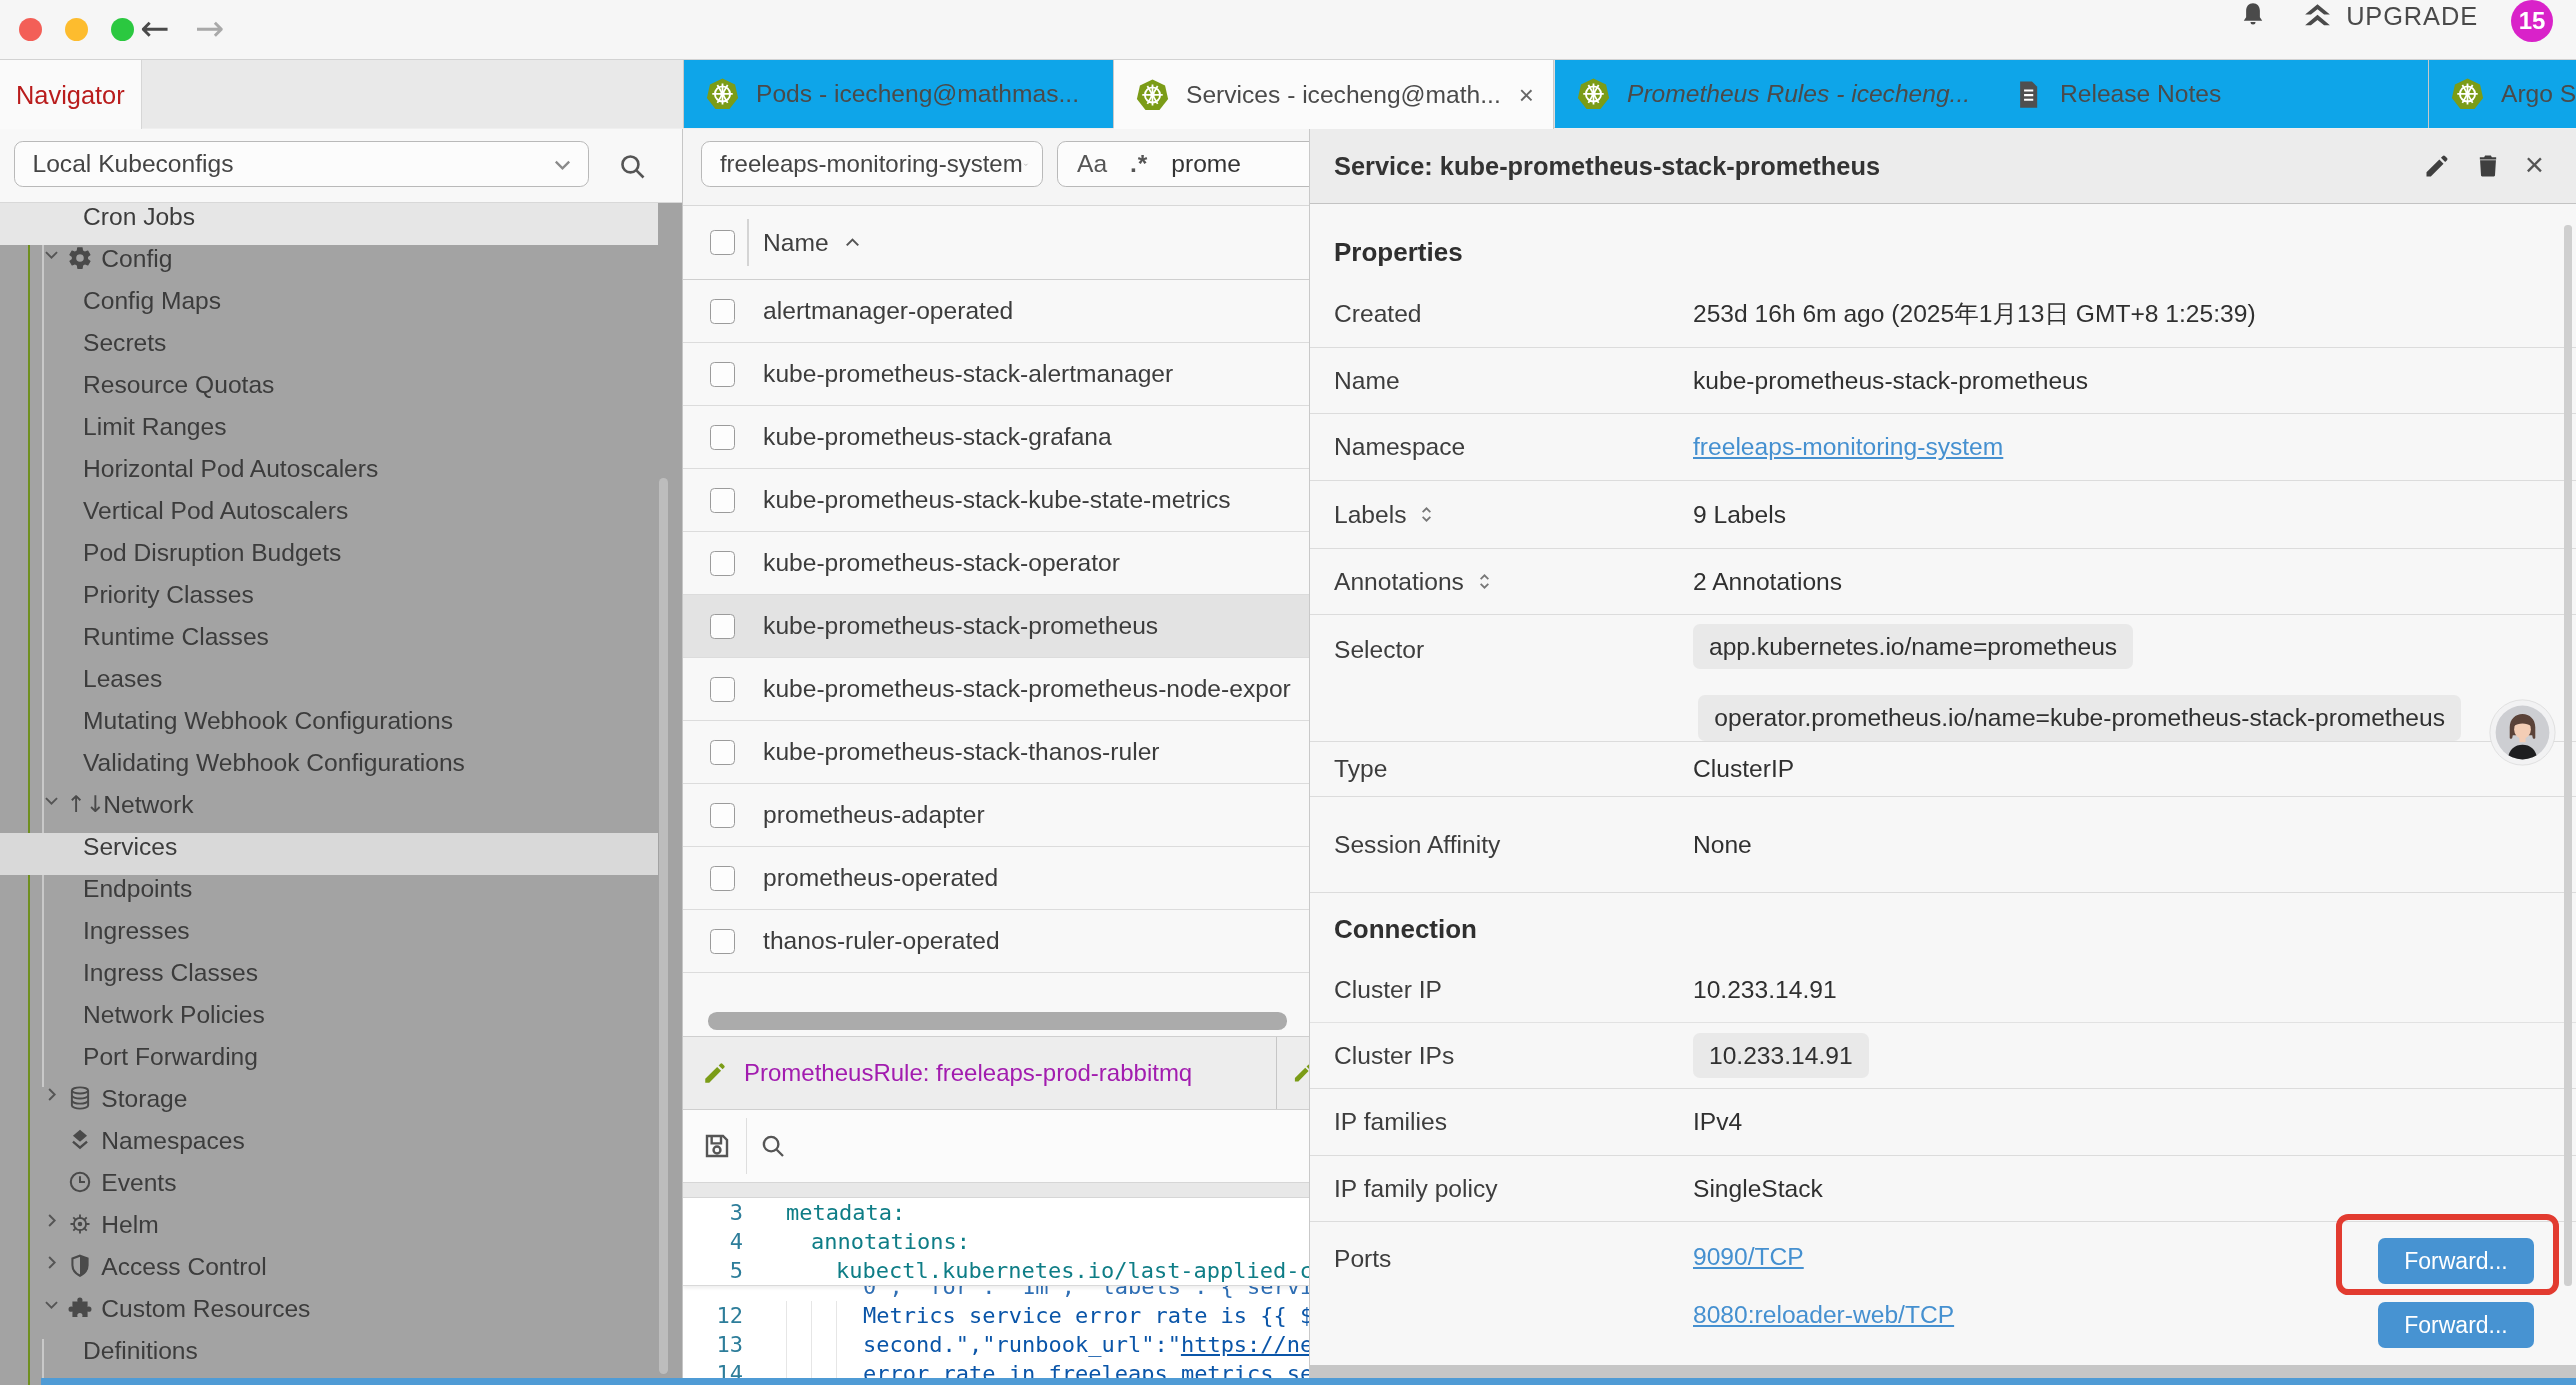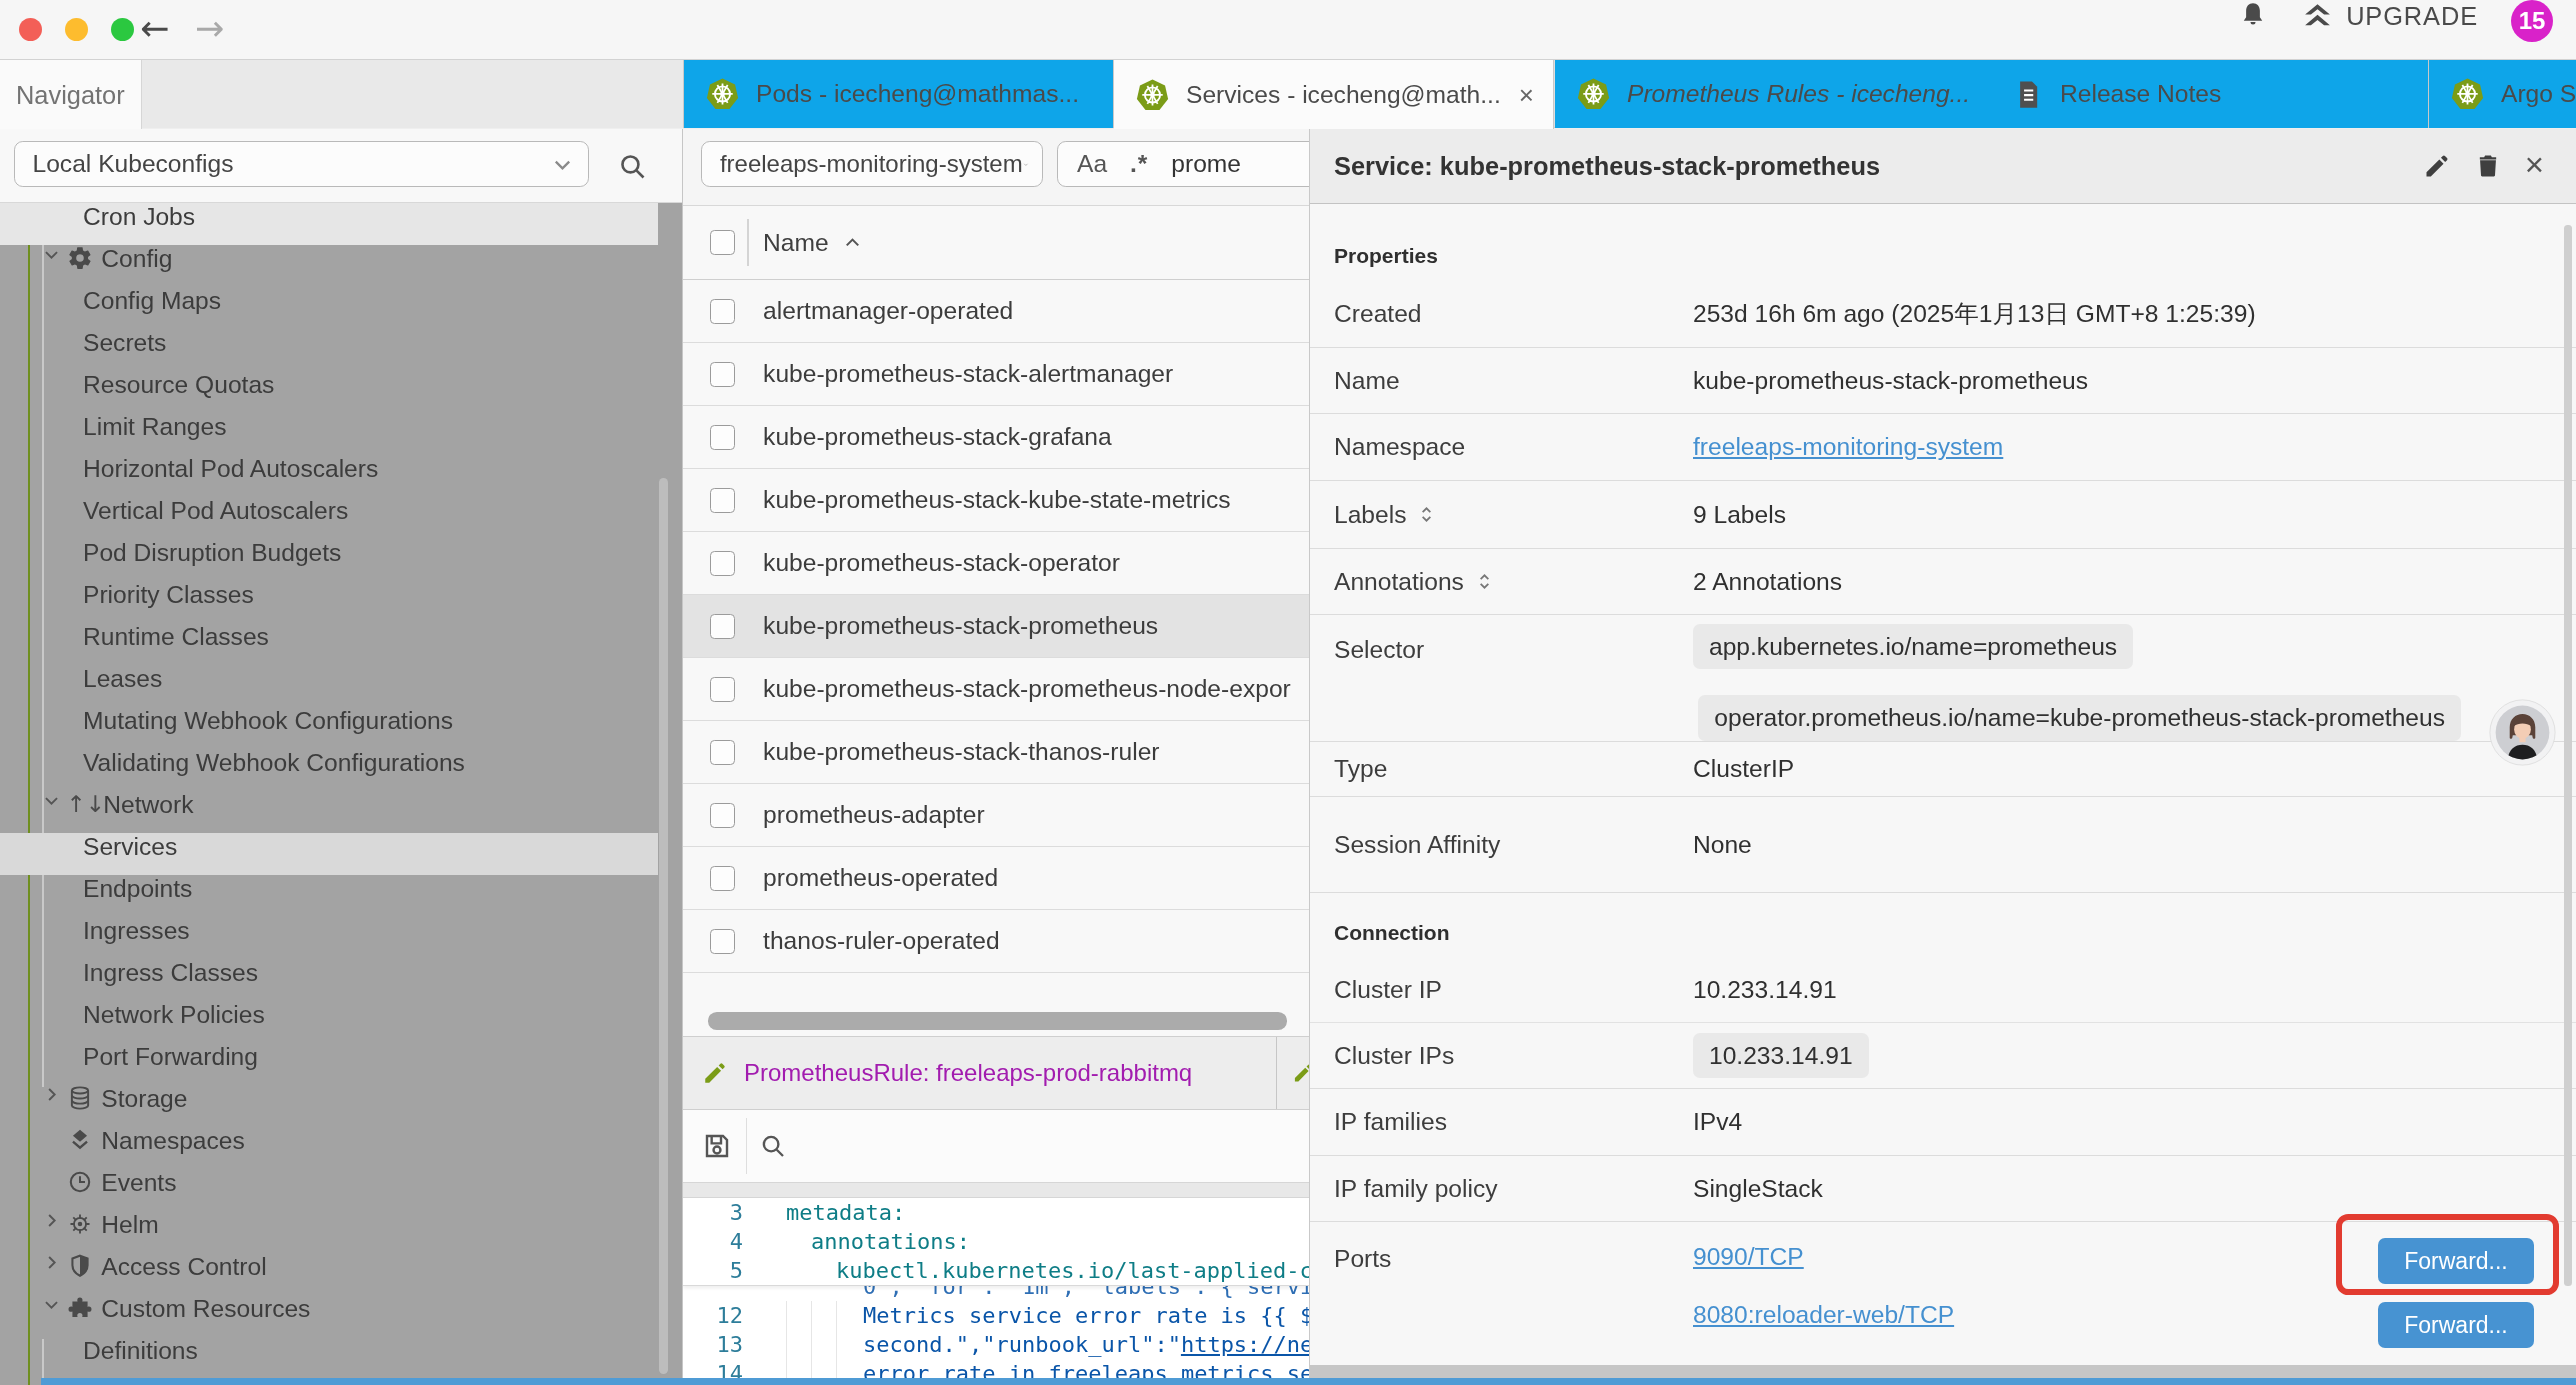--- a/index.html
+++ b/index.html
@@ -22,21 +22,21 @@
   .tabstrip{position:absolute;left:0;top:60px;width:2576px;height:68px;background:#dfdfdf;border-bottom:1.8px solid #cfcfcf;box-sizing:border-box;}
   .navtabzone{position:absolute;left:0;top:0;width:683px;height:68px;background:#e9e9e9;}
   .tab{position:absolute;top:0;height:68px;display:flex;align-items:center;background:#0ea5e9;border-right:1.8px solid #c9c9c9;box-sizing:border-box;overflow:hidden;}
   .tab.first{border-left:1.8px solid #c9c9c9;}
   .tab.active{background:#fbfbfb;height:70px;}
   .tab .k8s{margin:0 16px 0 21px;flex:0 0 auto;}
   .tab .tlabel{font-size:24.6px;color:#4a4a4a;white-space:nowrap;}
   .tab .tlabel.it{font-style:italic;}
   .tab .close{margin-left:auto;margin-right:19px;font-size:26px;color:#666;}
   .navtab{position:absolute;left:0;top:0;width:142px;height:70px;background:#fafafa;display:flex;align-items:center;border-right:1.8px solid #d6d6d6;box-sizing:border-box;}
-  .navtab span{margin-left:16px;font-size:25.4px;color:#737373;}
+  .navtab span{margin-left:16px;font-size:25.4px;color:#b91c1c;}
 
   
   .sidebar{position:absolute;left:0;top:129px;width:683px;height:1256px;background:#a3a3a3;border-right:1.8px solid #c6c6c6;box-sizing:border-box;overflow:hidden;}
   .side-toolbar{position:absolute;left:0;top:0;width:100%;height:74px;background:#f8f8f8;border-bottom:1.8px solid #d8d8d8;box-sizing:border-box;}
   .combo{position:absolute;display:flex;align-items:center;border:1.8px solid #b9b9b9;border-radius:8.8px;background:#fcfcfc;box-sizing:border-box;}
   .combo .cval{font-size:24.6px;color:#444;margin-left:17.5px;white-space:nowrap;}
   .combo .cchev{margin-left:auto;margin-right:14px;}
   .side-combo{left:14px;top:12.3px;width:575px;height:46px;}
   .side-search{position:absolute;left:616px;top:21px;color:#555;}
   .tree{position:absolute;left:0;top:74px;width:683px;}
@@ -95,21 +95,21 @@
   .partial{height:15px;overflow:hidden;}
   .partial .cline{margin-top:-14px;opacity:.85;}
   .iguide{position:absolute;width:0.9px;top:103px;bottom:0;background:#e6e6e6;}
 
   
   .detail{position:absolute;left:1309px;top:129px;width:1267px;height:1256px;background:#f7f7f7;border-left:1.8px solid #c9c9c9;box-sizing:border-box;overflow:hidden;}
   .dheader{height:75px;background:#ececec;border-bottom:1.8px solid #c3c3c3;box-sizing:border-box;display:flex;align-items:center;}
   .dtitle{margin-left:24px;font-size:25.4px;font-weight:bold;color:#333;}
   .dhicons{margin-left:auto;display:flex;align-items:center;gap:23px;margin-right:32px;color:#3f3f3f;}
   .dhx{font-size:33px;color:#555;line-height:1;margin-top:-3.5px;}
-  .dhead2{display:flex;align-items:flex-end;padding:0 0 12.3px 24px;box-sizing:border-box;font-size:21px;font-weight:bold;color:#2f2f2f;}
+  .dhead2{display:flex;align-items:flex-end;padding:0 0 12.3px 24px;box-sizing:border-box;font-size:26px;font-weight:bold;color:#2f2f2f;}
   .prow{display:flex;align-items:center;border-bottom:1.8px solid #dcdcdc;box-sizing:border-box;}
   .plabel{flex:0 0 359px;padding-left:24px;font-size:24.6px;color:#3d3d3d;display:flex;align-items:center;gap:8.8px;}
   .pvalue{font-size:24.6px;color:#303030;}
   .chip{display:inline-block;background:#e9e9e9;border-radius:7px;padding:8.8px 16px;font-size:24.6px;color:#303030;}
   .linkv{color:#4590d0;text-decoration:underline;font-size:24.6px;}
   .updn{color:#777;}
   .fwd-btn{position:absolute;left:1068px;width:156px;height:46px;background:#4793d2;border:none;border-radius:7px;color:#fff;font-size:23px;font-family:"Liberation Sans",sans-serif;}
   .fwd1{top:1109px;} .fwd2{top:1173px;}
   .redbox{position:absolute;left:1026px;top:1085px;width:223px;height:81px;border:6.1px solid #e23b30;border-radius:12.3px;box-sizing:border-box;z-index:5;pointer-events:none;}
   .dgray{position:absolute;left:0;bottom:7px;width:100%;height:13px;background:#c6c6c6;}

